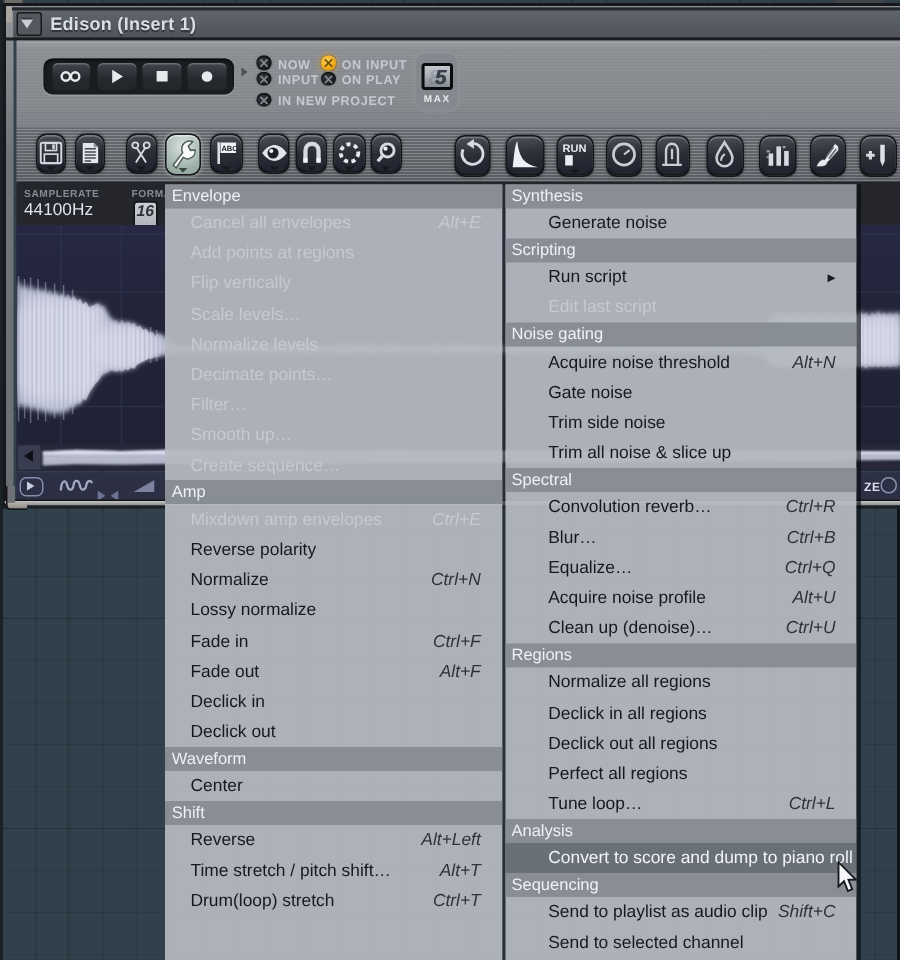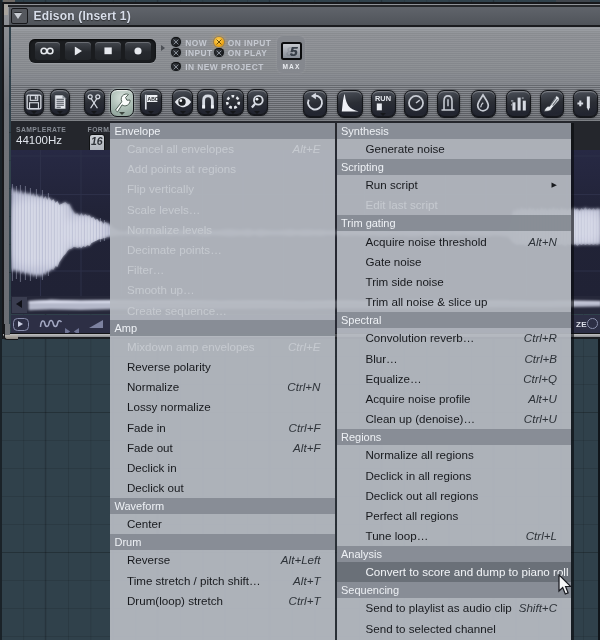--- a/index.html
+++ b/index.html
@@ -527,33 +527,33 @@
 <div class="mi dis">Mixdown amp envelopes<span class="sc">Ctrl+E</span></div>
 <div class="mi">Reverse polarity</div>
 <div class="mi">Normalize<span class="sc">Ctrl+N</span></div>
 <div class="mi">Lossy normalize</div>
 <div class="mi">Fade in<span class="sc">Ctrl+F</span></div>
 <div class="mi">Fade out<span class="sc">Alt+F</span></div>
 <div class="mi">Declick in</div>
 <div class="mi">Declick out</div>
 <div class="mh">Waveform</div>
 <div class="mi">Center</div>
-<div class="mh">Drum</div>
+<div class="mh">Shift</div>
 <div class="mi">Reverse<span class="sc">Alt+Left</span></div>
 <div class="mi">Time stretch / pitch shift…<span class="sc">Alt+T</span></div>
 <div class="mi">Drum(loop) stretch<span class="sc">Ctrl+T</span></div>
 </div>
 <div id="msep" class="abs"></div>
 <div id="menuR" class="menu">
 <div class="mh">Synthesis</div>
 <div class="mi">Generate noise</div>
 <div class="mh">Scripting</div>
 <div class="mi">Run script<span class="sub">▶</span></div>
 <div class="mi dis">Edit last script</div>
-<div class="mh">Trim gating</div>
+<div class="mh">Noise gating</div>
 <div class="mi">Acquire noise threshold<span class="sc">Alt+N</span></div>
 <div class="mi">Gate noise</div>
 <div class="mi">Trim side noise</div>
 <div class="mi">Trim all noise &amp; slice up</div>
 <div class="mh">Spectral</div>
 <div class="mi">Convolution reverb…<span class="sc">Ctrl+R</span></div>
 <div class="mi">Blur…<span class="sc">Ctrl+B</span></div>
 <div class="mi">Equalize…<span class="sc">Ctrl+Q</span></div>
 <div class="mi">Acquire noise profile<span class="sc">Alt+U</span></div>
 <div class="mi">Clean up (denoise)…<span class="sc">Ctrl+U</span></div>

